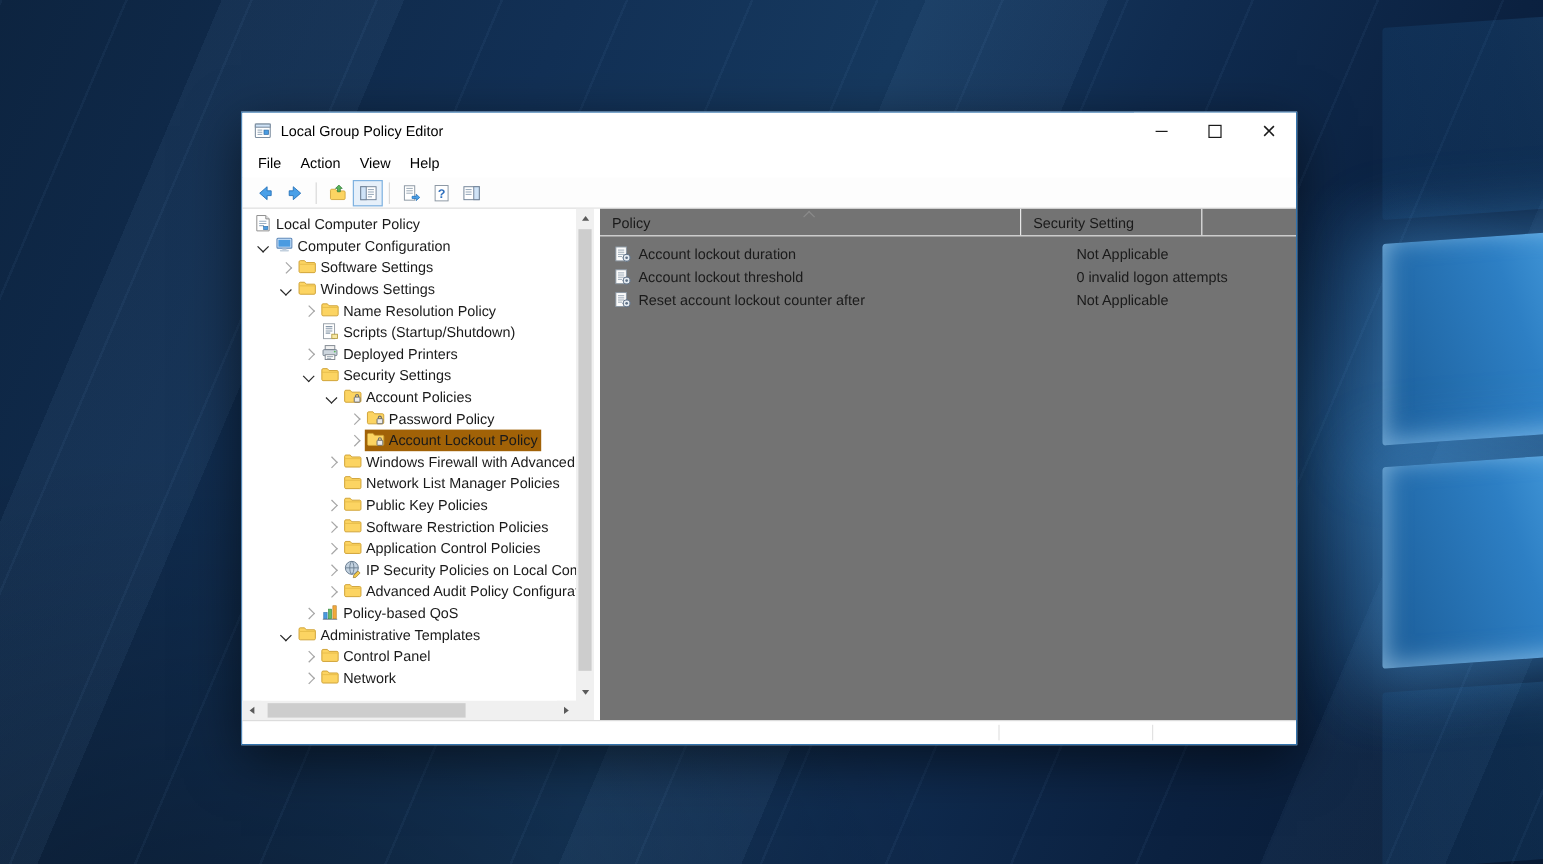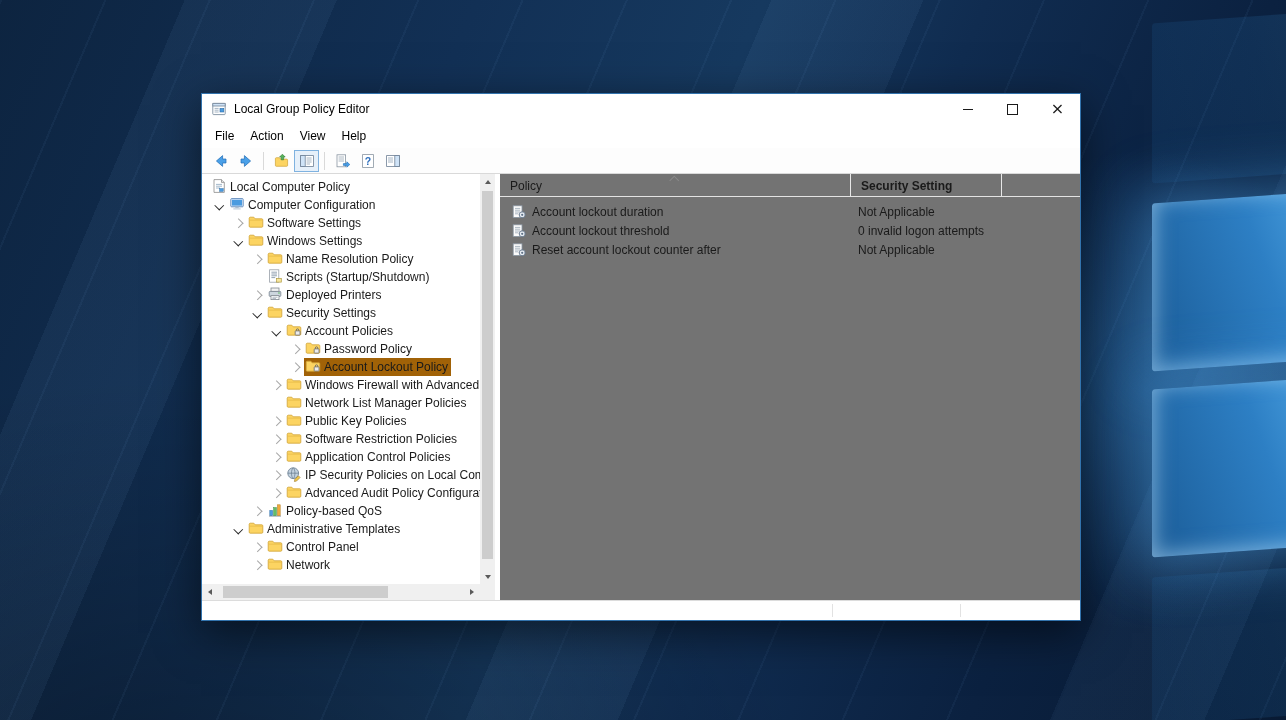--- a/index.html
+++ b/index.html
@@ -76,24 +76,24 @@
   .tri-left{width:0;height:0;border-top:3.5px solid transparent;border-bottom:3.5px solid transparent;border-right:4.5px solid #5a5a5a;}
   .tri-right{width:0;height:0;border-top:3.5px solid transparent;border-bottom:3.5px solid transparent;border-left:4.5px solid #5a5a5a;}
 
   .splitter{width:5px;flex:none;background:#fff;}
 
   
   .list-pane{flex:1;min-width:0;display:flex;flex-direction:column;background:#737373;}
   .list-header{height:22px;flex:none;display:flex;position:relative;border-bottom:1px solid #e3e3e3;}
   .hcell{font-size:12px;color:#1a1a1a;padding:5px 0 0 10px;box-sizing:border-box;border-right:1px solid #e8e8e8;}
   .hcell.c1{width:351px;}
-  .hcell.c2{width:151px;font-weight:bold;}
+  .hcell.c2{width:151px;}
   .sort-ind{position:absolute;top:3px;left:171px;width:5.5px;height:5.5px;border-left:1.2px solid #8a8a8a;border-top:1.2px solid #8a8a8a;transform:rotate(45deg);}
   .list-rows{padding-top:5px;}
-  .lrow{height:19px;display:flex;align-items:center;font-size:12px;color:#1a1a1a;}
+  .lrow{height:19px;display:flex;align-items:center;font-size:12px;color:#1a1a1a;gap:39px;}
   .lcell1{width:351px;flex:none;display:flex;align-items:center;padding-left:11px;box-sizing:border-box;overflow:hidden;white-space:nowrap;}
   .licon{width:16px;height:16px;flex:none;margin-right:5px;display:flex;}
   .lcell2{width:151px;flex:none;padding-left:7px;box-sizing:border-box;white-space:nowrap;}
 
   .statusbar{height:19px;flex:none;background:#fff;border-top:1px solid #dcdcdc;position:relative;}
   .sb-sep{position:absolute;top:3px;bottom:3px;width:1px;background:#e2e2e2;}
 </style>
 </head>
 <body>
 

